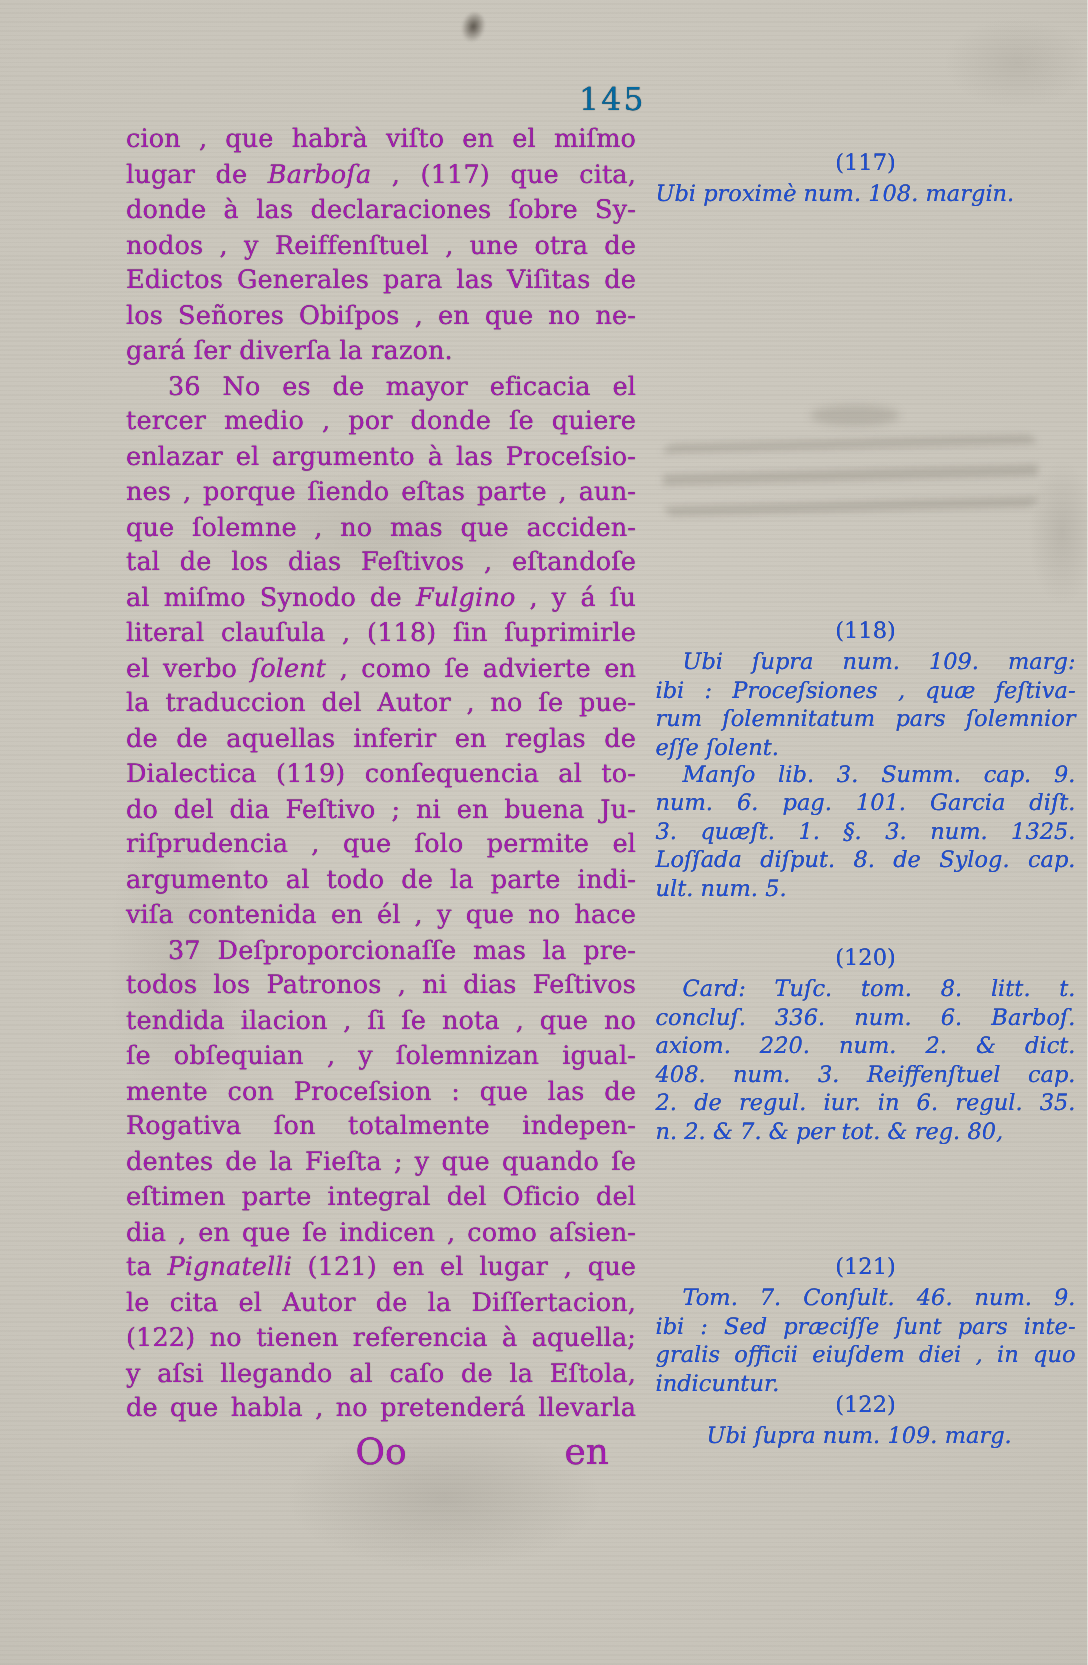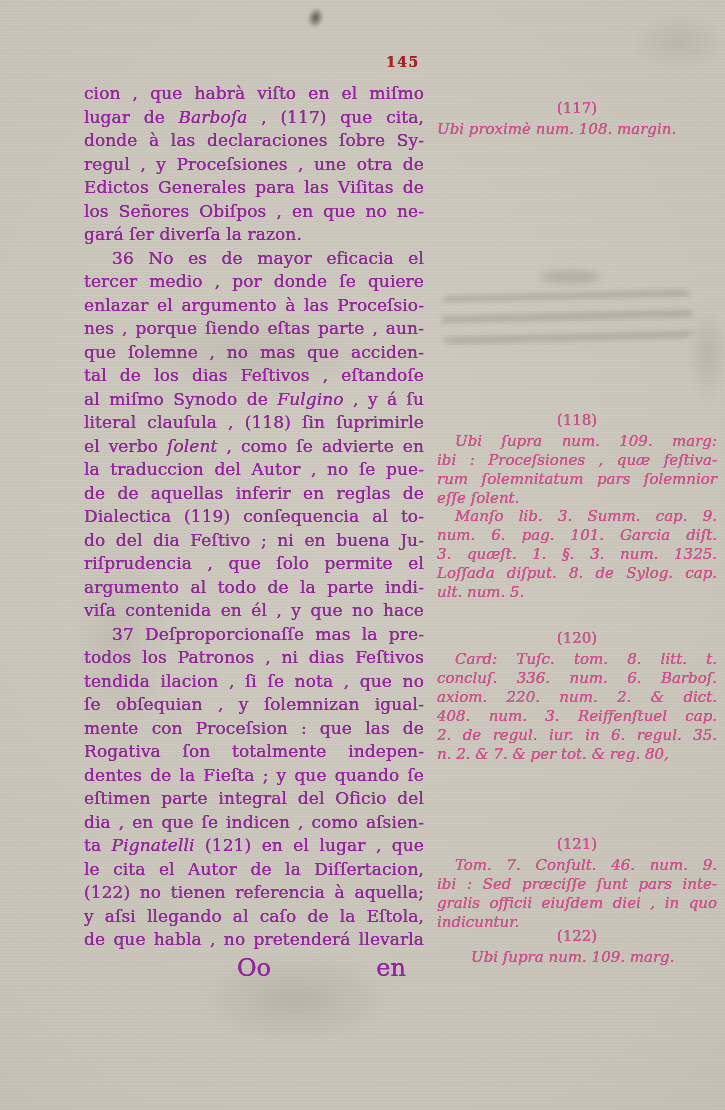--- a/index.html
+++ b/index.html
@@ -6,40 +6,40 @@
   body{
     width:725px;height:1110px;position:relative;overflow:hidden;
     font-family:"DejaVu Serif","Liberation Serif",serif;
     background:
       repeating-linear-gradient(0deg, rgba(125,119,107,0.06) 0 1px, rgba(0,0,0,0) 1px 3px),
       radial-gradient(140% 120% at 48% 42%, #cfcbc1 0%, #c9c5bb 45%, #bfbbb1 78%, #a9a59b 100%);
   }
   .page{position:absolute;inset:0;}
   .pagenum{
     position:absolute;left:386px;top:54px;width:40px;
-    font-size:14px;font-weight:bold;color:#b91c1c;letter-spacing:1.5px;
+    font-size:21px;font-weight:normal;color:#0369a1;letter-spacing:1.5px;
     text-shadow:0 0 0.6px rgba(25,20,15,0.9);
   }
   .main{
     position:absolute;left:84px;top:82px;width:340px;color:#a21caf;
   }
   .line{
     height:23.5px;line-height:23.5px;font-size:17px;
     white-space:nowrap;text-align:justify;text-align-last:justify;
     letter-spacing:0.1px;
     text-shadow:0 0 0.5px rgba(30,25,20,0.85);
   }
   .line.indent{padding-left:28px;}
   .line.nojust{text-align-last:left;}
   .line i{font-style:italic;}
   .sigrow{position:relative;height:26px;margin-top:2px;font-size:24px;
     text-shadow:0 0 0.5px rgba(30,25,20,0.85);}
   .sig{position:absolute;left:50%;transform:translateX(-50%);}
   .catch{position:absolute;right:18px;}
-  .margincol{position:absolute;left:437px;top:0;width:280px;height:1110px;color:#ec4899;}
+  .margincol{position:absolute;left:437px;top:0;width:280px;height:1110px;color:#1d4ed8;}
   .note{position:absolute;left:0;width:280px;}
   .ref{
     text-align:center;font-size:15px;line-height:17px;margin-bottom:3px;
     font-style:normal;text-shadow:0 0 0.4px rgba(35,30,22,0.8);
   }
   .mline{
     font-style:italic;font-size:15px;height:19px;line-height:19px;
     white-space:nowrap;text-align:justify;text-align-last:justify;
     text-shadow:0 0 0.4px rgba(35,30,22,0.75);
   }
@@ -87,21 +87,21 @@
   <div class="stain bleed2"></div>
   <div class="stain mark"></div>
 
   <div class="pagenum">145</div>
 
   <div class="main">
     <div>
         <div class="line">cion , que habrà viſto en el miſmo</div>
         <div class="line">lugar de <i>Barboſa</i> , (117) que cita,</div>
         <div class="line">donde à las declaraciones ſobre Sy-</div>
-        <div class="line">regul , y Proceſsiones , une otra de</div>
+        <div class="line">nodos , y Reiffenſtuel , une otra de</div>
         <div class="line">Edictos Generales para las Viſitas de</div>
         <div class="line">los Señores Obiſpos , en que no ne-</div>
         <div class="line nojust">gará ſer diverſa  la razon.</div>
         <div class="line indent">36   No es de mayor eficacia el</div>
         <div class="line">tercer medio , por donde ſe quiere</div>
         <div class="line">enlazar el argumento à las Proceſsio-</div>
         <div class="line">nes , porque ſiendo eſtas parte , aun-</div>
         <div class="line">que ſolemne , no mas que acciden-</div>
         <div class="line">tal de los dias Feſtivos , eſtandoſe</div>
         <div class="line">al miſmo Synodo de <i>Fulgino</i> , y á ſu</div>

